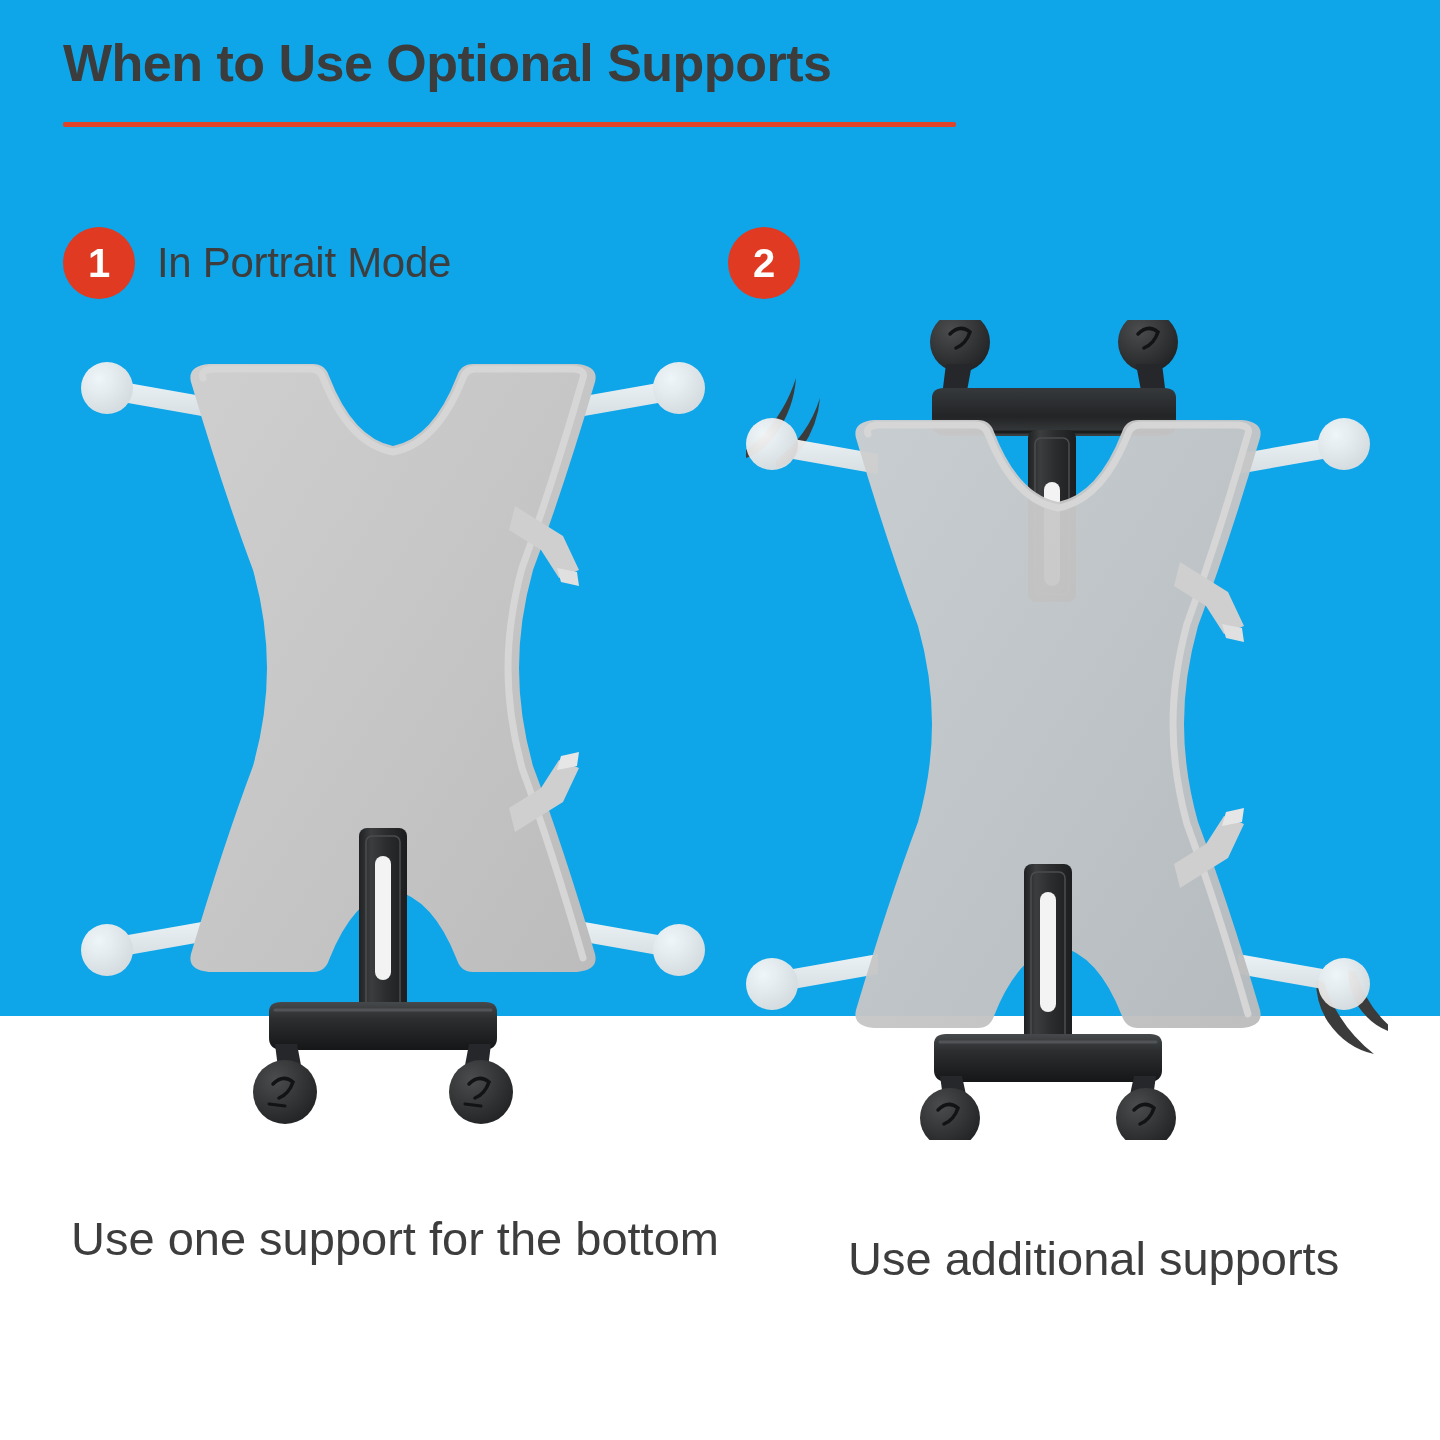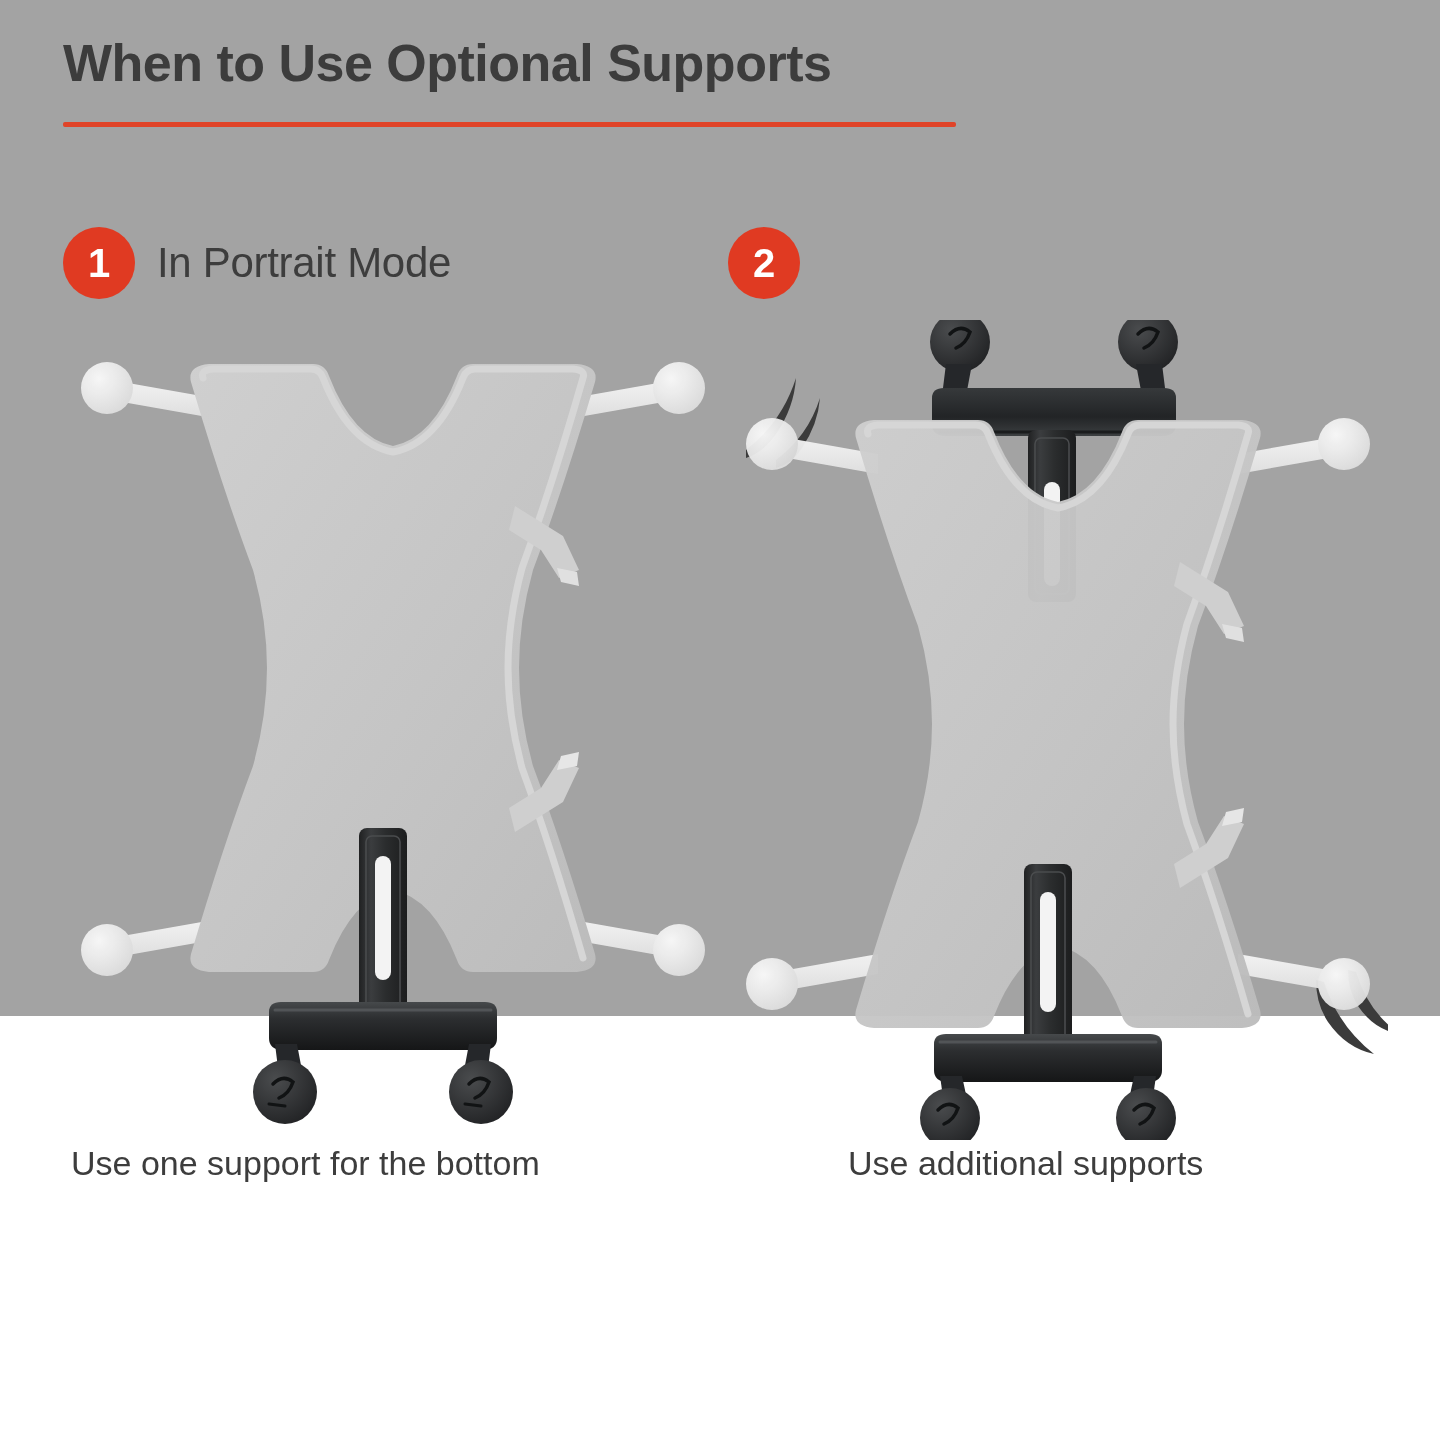--- a/index.html
+++ b/index.html
@@ -6,21 +6,21 @@
   html, body {
     margin: 0; padding: 0;
     width: 1440px; height: 1440px;
     background: #ffffff;
     font-family: "Liberation Sans", sans-serif;
     overflow: hidden;
   }
   .page {
     position: relative;
     width: 1440px; height: 1016px;
-    background: #a3a3a3;
+    background: #0ea5e9;
   }
 
   
   .page-title {
     position: absolute;
     left: 63px; top: 33px;
     font-size: 52px;
     font-weight: 700;
     letter-spacing: -0.5px;
     color: #3c3c3c;
@@ -76,27 +76,27 @@
   .panel-figure {
     position: absolute;
     left: 0; top: 95px;
     width: 660px; height: 820px;
   }
   .panel-figure svg { display: block; width: 100%; height: 100%; }
 
   .panel-caption {
     position: absolute;
     left: 8px;
-    top: 919px;
-    font-size: 34px;
+    top: 986px;
+    font-size: 47px;
     font-weight: 400;
     color: #3d3d3d;
     white-space: nowrap;
   }
-  .panel-2 .panel-caption { left: 120px; }
+  .panel-2 .panel-caption { left: 120px; margin-top: 20px; }
 </style>
 </head>
 <body>
 
 <div class="page">
 
   <div class="page-title">When to Use Optional Supports</div>
   <div class="title-rule"></div>
 
   <div class="panel panel-1">

